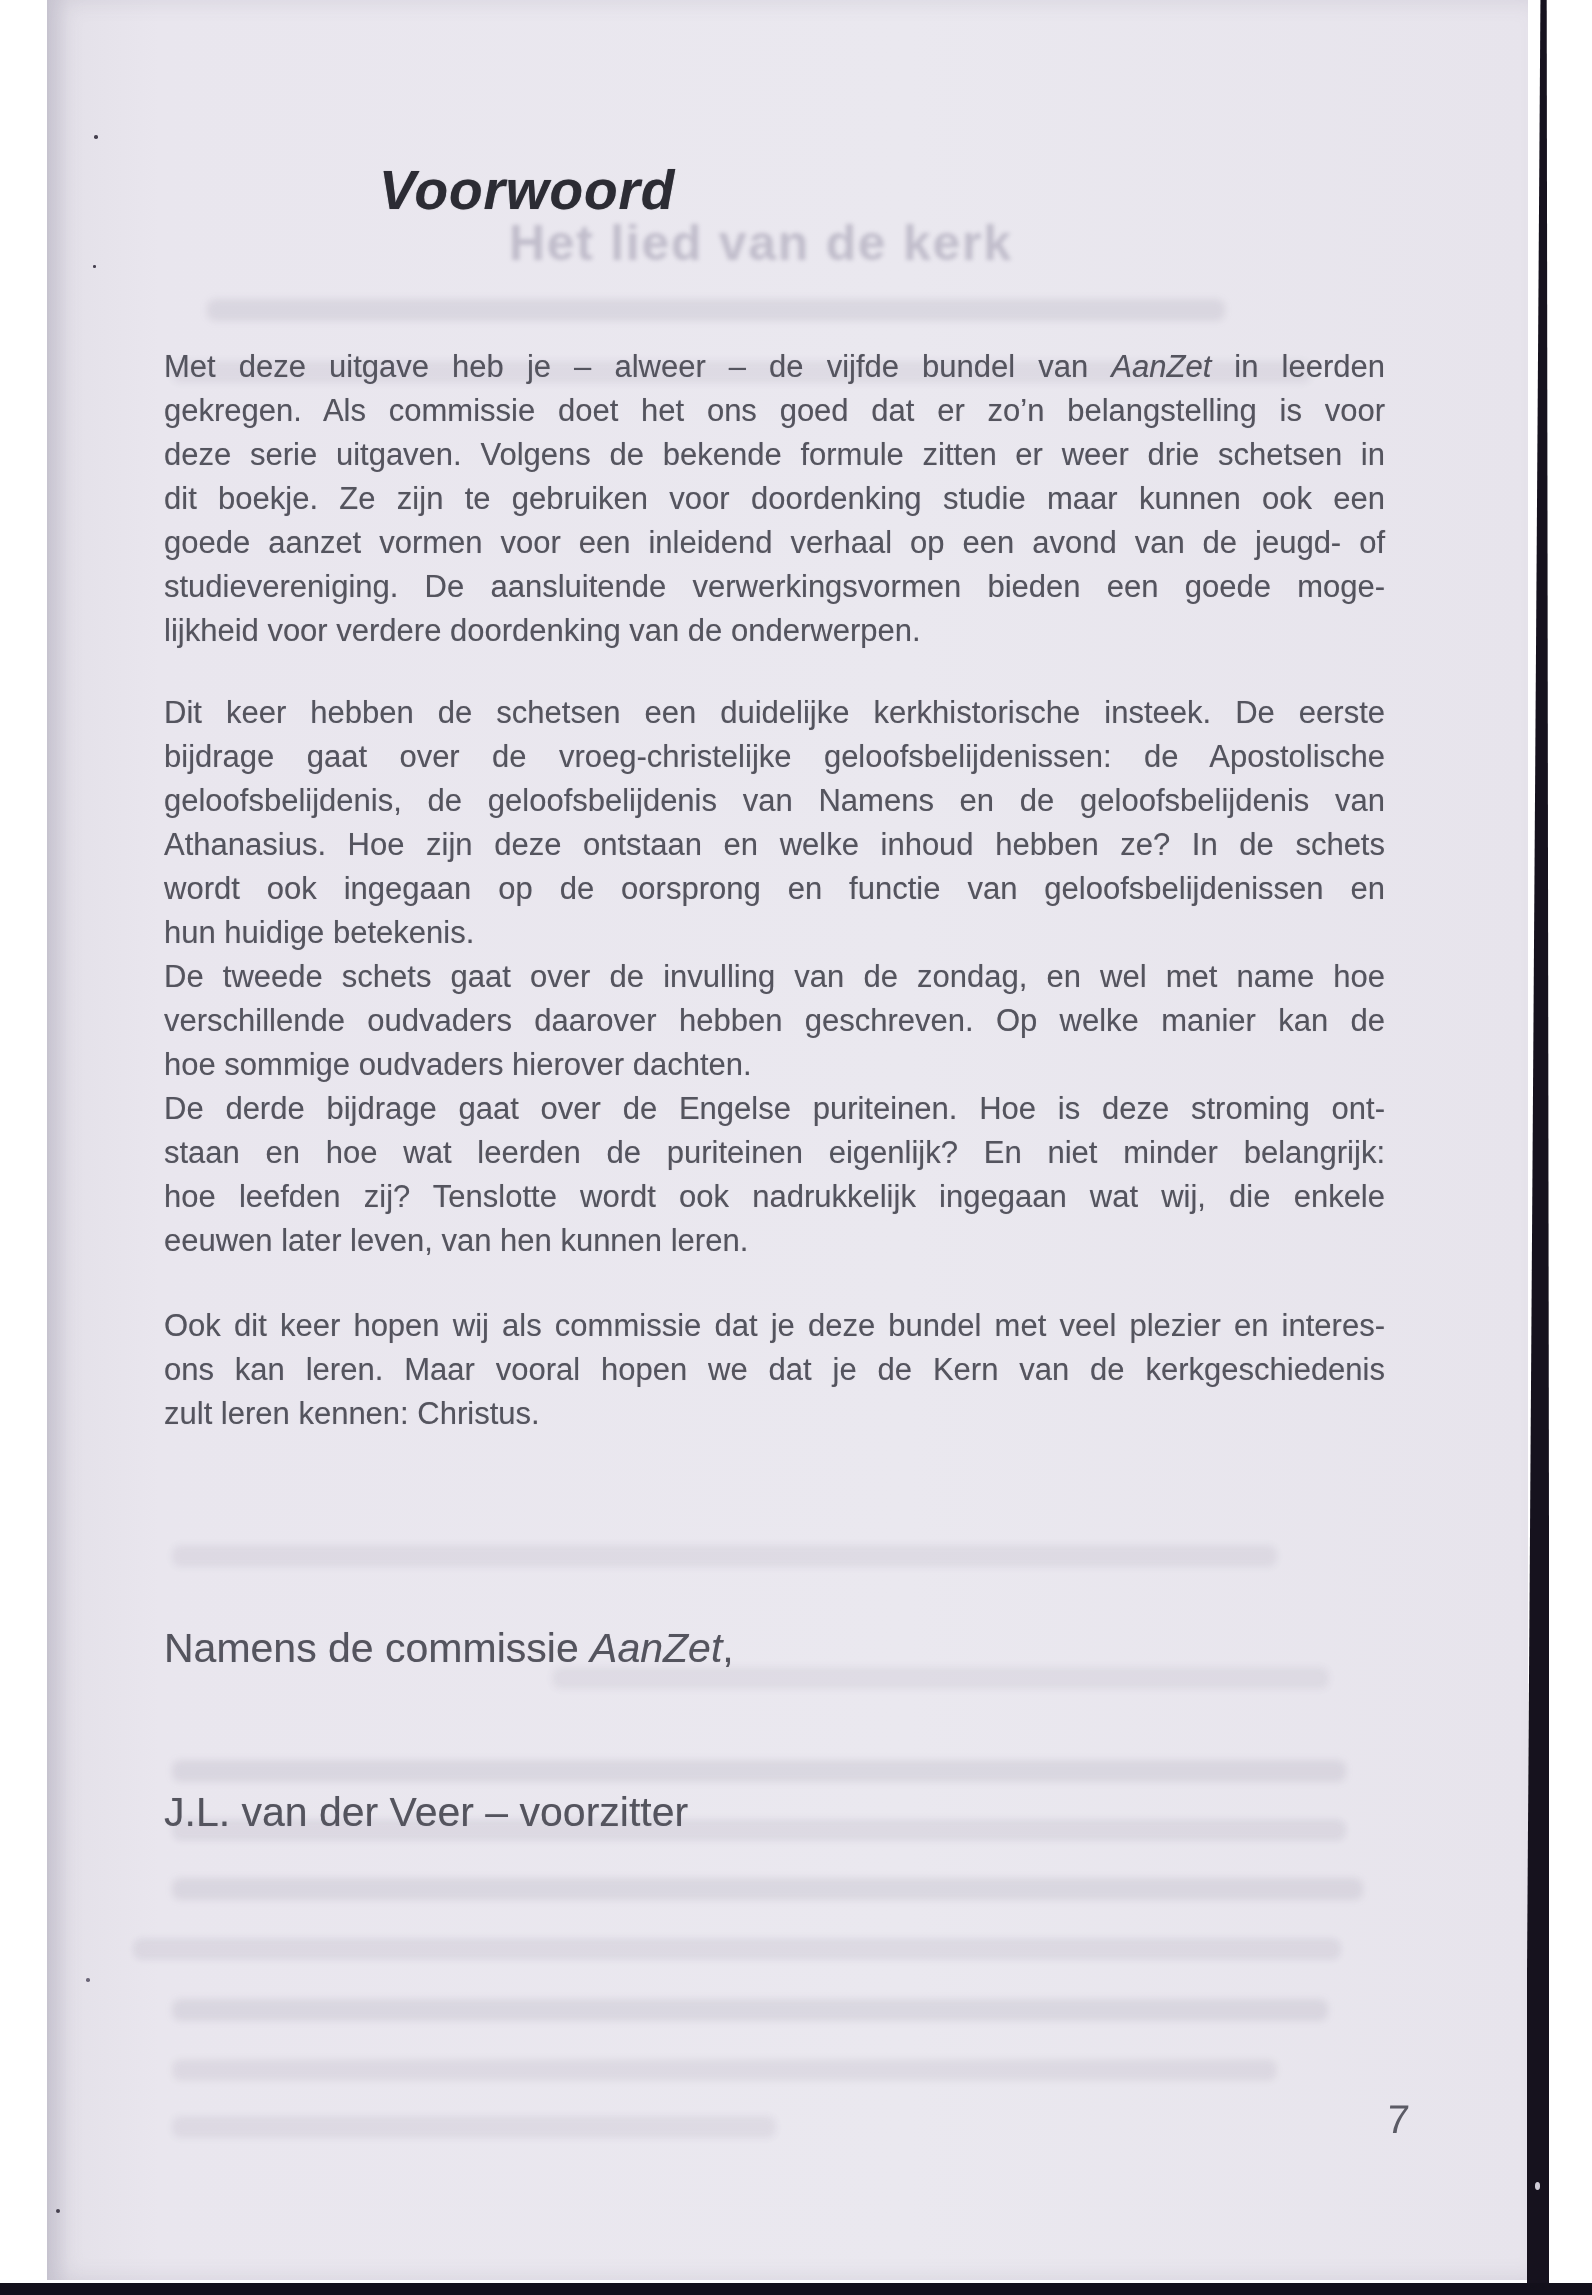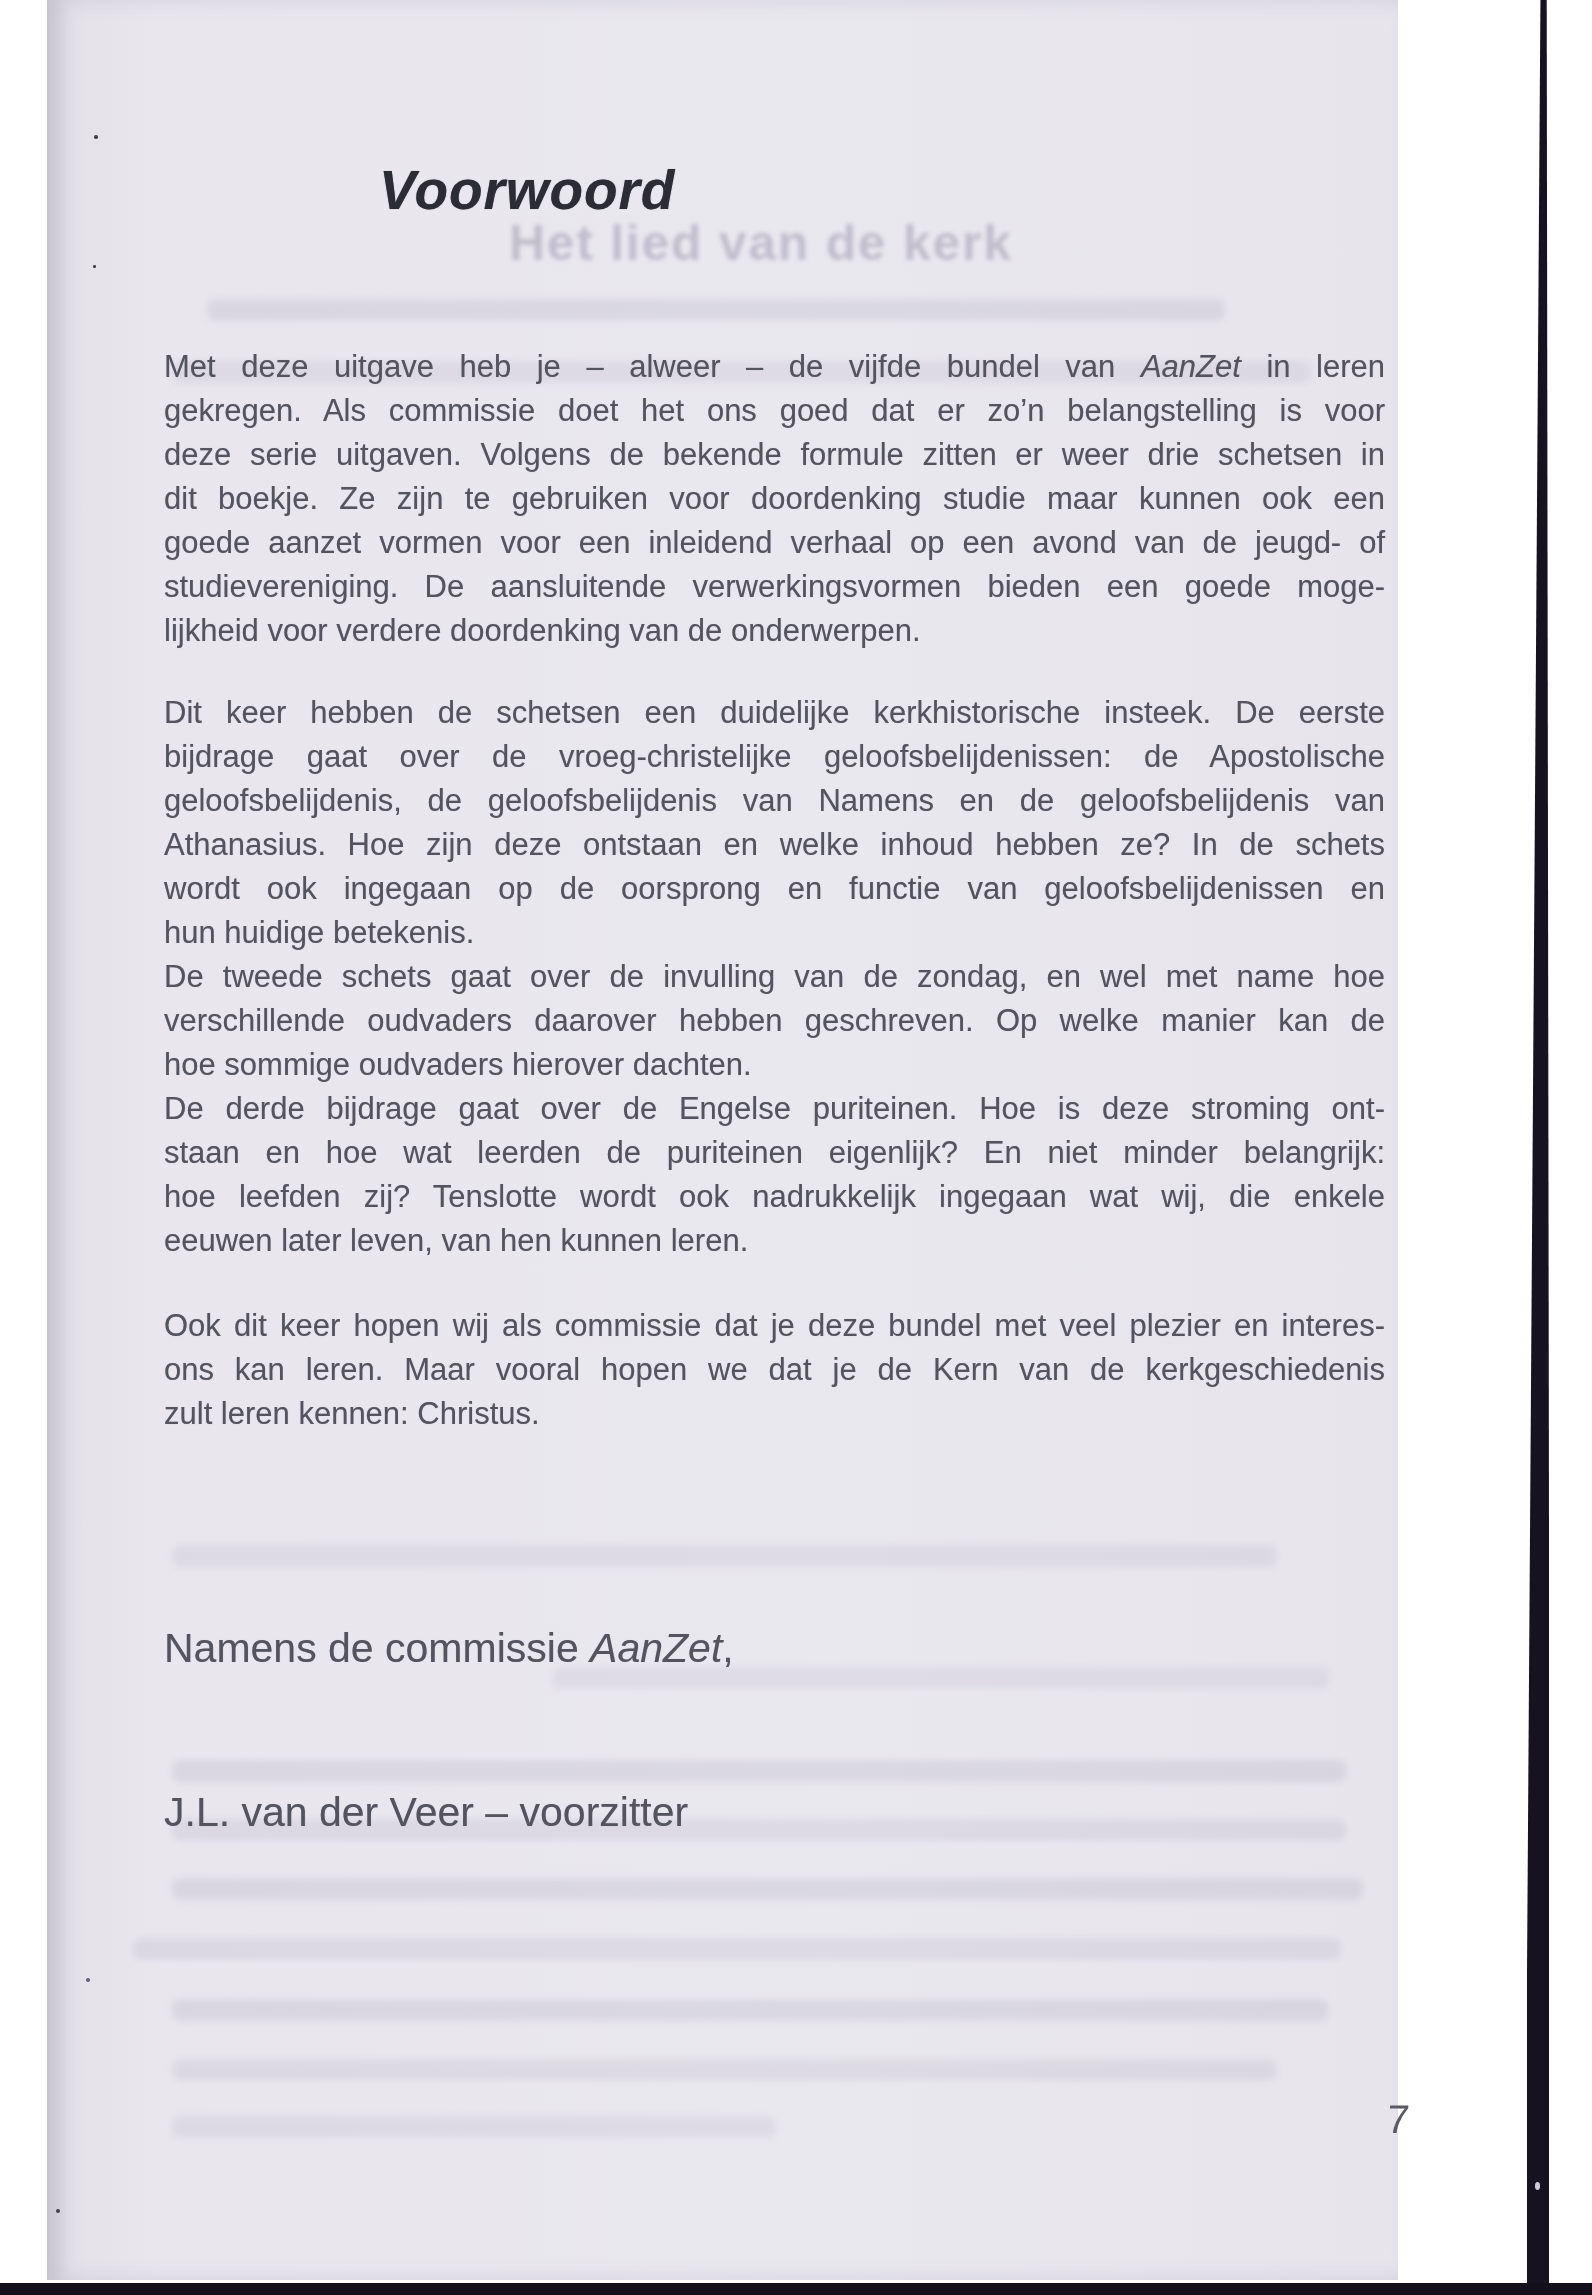--- a/index.html
+++ b/index.html
@@ -3,21 +3,21 @@
 <meta charset="utf-8">
 <style>
   html,body{margin:0;padding:0;}
   body{
     width:1592px;height:2295px;position:relative;overflow:hidden;
     background:#ffffff;
     font-family:"Liberation Sans",sans-serif;
   }
   
   .page{
-    position:absolute;left:47px;top:0;width:1351px;height:2280px;
+    position:absolute;left:47px;top:0;width:1481px;height:2280px;
     background:linear-gradient(90deg,#d9d6e0 0,#e4e1e9 22.4px,#e9e6ee 112px,#eae8ef 58%,#e7e4ec 100%);
     box-shadow:inset 1.7px 0 0 #c6c3cf, inset 14px 0 22.4px rgba(95,90,115,.15);
   }
   .title{
     position:absolute;left:332px;top:121px;
     font-size:55px;font-weight:700;font-style:italic;color:#2c2c34;
     letter-spacing:0.9px;text-shadow:0 0 0.9px rgba(44,44,52,.55);
   }
   .ghost-title{
     position:absolute;left:462px;top:214px;
@@ -68,21 +68,21 @@
   <div class="gl" style="left:125px;top:1878px;width:1191px;"></div>
   <div class="gl" style="left:86px;top:1938px;width:1208px;opacity:.9;"></div>
   <div class="gl" style="left:125px;top:1999px;width:1156px;"></div>
   <div class="gl" style="left:125px;top:2059px;width:1105px;opacity:.85;"></div>
   <div class="gl" style="left:125px;top:2116px;width:604px;opacity:.8;"></div>
 
   <h1 class="title">Voorwoord</h1>
 
   <div class="content" id="paragraphs">
       <div class="para p0">
-        <div class="line"><span>Met deze uitgave heb je – alweer – de vijfde bundel van </span><i>AanZet</i><span> in leren</span></div>
+        <div class="line"><span>Met deze uitgave heb je – alweer – de vijfde bundel van </span><i>AanZet</i><span> in leerden</span></div>
         <div class="line"><span>gekregen. Als commissie doet het ons goed dat er zo’n belangstelling is voor</span></div>
         <div class="line"><span>deze serie uitgaven. Volgens de bekende formule zitten er weer drie schetsen in</span></div>
         <div class="line"><span>dit boekje. Ze zijn te gebruiken voor doordenking studie maar kunnen ook een</span></div>
         <div class="line"><span>goede aanzet vormen voor een inleidend verhaal op een avond van de jeugd- of</span></div>
         <div class="line"><span>studievereniging. De aansluitende verwerkingsvormen bieden een goede moge-</span></div>
         <div class="line last"><span>lijkheid voor verdere doordenking van de onderwerpen.</span></div>
       </div>
       <div class="para p1">
         <div class="line"><span>Dit keer hebben de schetsen een duidelijke kerkhistorische insteek. De eerste</span></div>
         <div class="line"><span>bijdrage gaat over de vroeg-christelijke geloofsbelijdenissen: de Apostolische</span></div>

